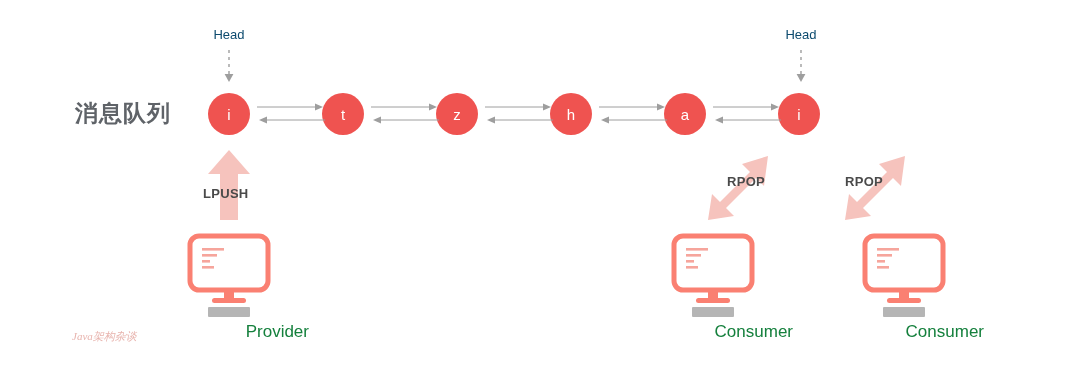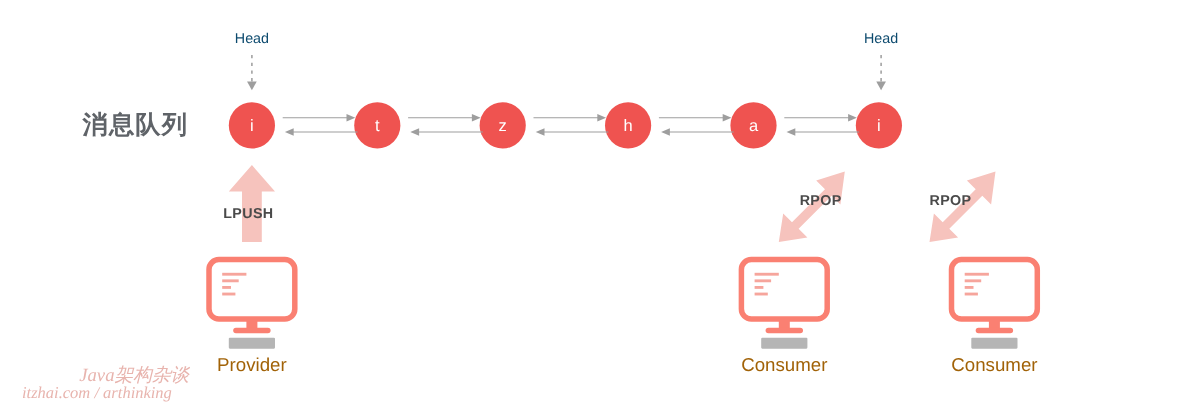--- a/index.html
+++ b/index.html
@@ -70,34 +70,34 @@
     color: #4a4a4a;
     white-space: nowrap;
     letter-spacing: .3px;
   }
 
   
   .computer { width: 86px; height: 86px; }
   .computer svg { display: block; }
   .node-caption {
     font-size: 17px;
-    color: #a16207;
-    text-align: center;
+    color: #15803d;
+    text-align: right;
     white-space: nowrap;
     width: 160px;
   }
 
   
   .wm {
     color: #e8b4ae;
     font-family: "Liberation Serif", serif;
     font-style: italic;
     white-space: nowrap;
   }
-  .wm-1 { left: 72px; top: 329px; font-size: 17px; }
+  .wm-1 { left: 72px; top: 329px; font-size: 11px; }
   .wm-2 { left: 20px;  top: 350px; font-size: 15px; }
 </style>
 </head>
 <body>
 
 <div id="canvas">
 
   <div class="abs queue-label">消息队列</div>
 
   <div class="abs ptr-label" style="left:199px; top:27px; width:60px;">Head</div>
@@ -227,15 +227,14 @@
         <rect x="16" y="34" width="12" height="2.6"></rect>
       </g>
       <rect x="38" y="58" width="10" height="9" fill="#fa8072"></rect>
       <rect x="26" y="66" width="34" height="5" rx="2.5" fill="#fa8072"></rect>
       <rect x="22" y="75" width="42" height="10" rx="1" fill="#b5b5b5"></rect>
     </svg>
   </div>
   <div class="abs node-caption" style="left:824px; top:322px;">Consumer</div>
 
   <div class="abs wm wm-1">Java架构杂谈</div>
-  <div class="abs wm wm-2">itzhai.com / arthinking</div>
 
 </div>
 
 </body></html>

